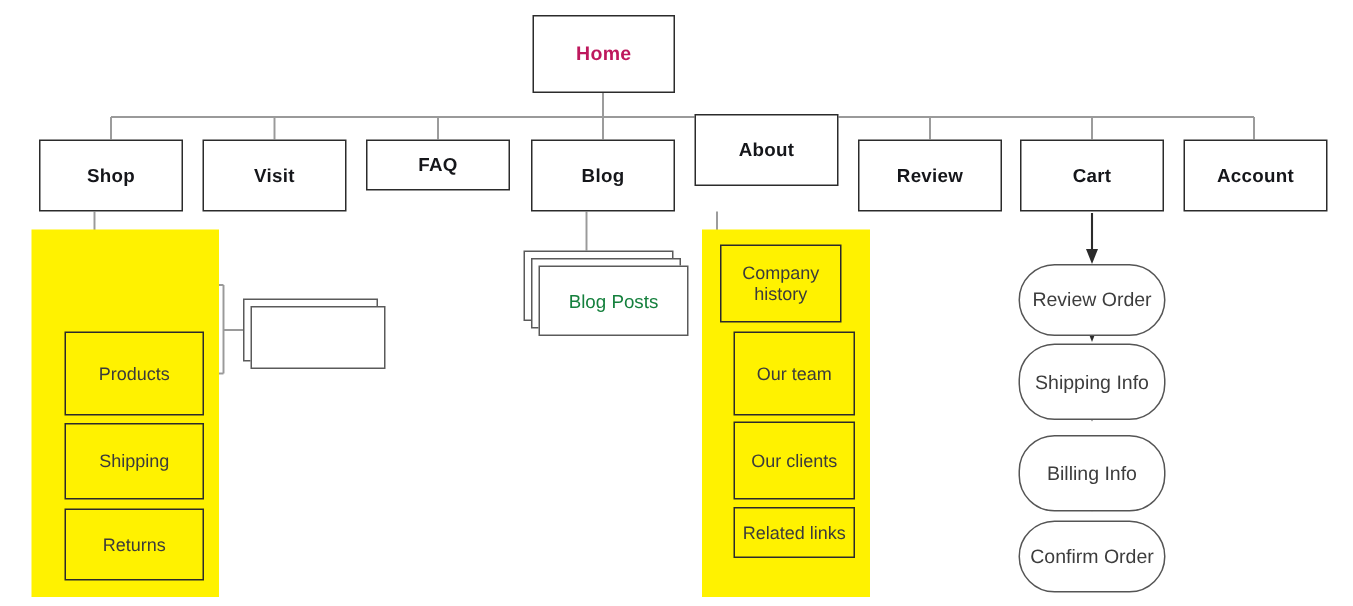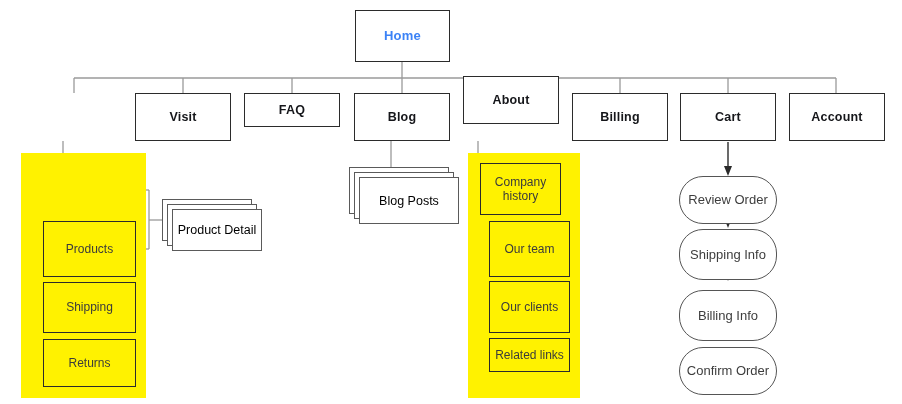--- a/index.html
+++ b/index.html
@@ -38,21 +38,21 @@
     display: flex;
     align-items: center;
     justify-content: center;
     text-align: center;
     z-index: 3;
     line-height: 1.18;
   }
   .node.top {
     font-weight: bold;
     font-size: 13px;
-    color: #3b82f6;
+    color: #be185d;
     letter-spacing: .2px;
   }
   .node.nav {
     font-weight: bold;
     font-size: 12.5px;
     color: #15161a;
     letter-spacing: .2px;
   }
   .node.sub {
     font-size: 12px;
@@ -77,21 +77,21 @@
   .stack .sheet {
     position: absolute;
     box-sizing: border-box;
     border: 1.3px solid #5a5a5a;
     background: #ffffff;
   }
   .stack .sheet.s1 { left: 0px;  top: 0px; }
   .stack .sheet.s2 { left: 5px;  top: 5px; }
   .stack .sheet.s3 { left: 10px; top: 10px;
     display: flex; align-items: center; justify-content: center;
-    font-size: 12.5px; color: #000000; }
+    font-size: 12.5px; color: #15803d; }
 </style>
 </head>
 <body>
 
 <div id="canvas">
 
   <div class="hl" style="left:21px; top:153px; width:125px; height:245px;"></div>
   <div class="hl" style="left:468px; top:153px; width:112px; height:245px;"></div>
 
   <svg class="wires" viewBox="0 0 902 404">
@@ -142,34 +142,37 @@
 
       <path d="M728,318 L728,336"></path>
       <path d="M724.5,332 L728,341 L731.5,332 Z" stroke="none"></path>
     </g>
   </svg>
 
   <div class="node top" style="left:355px; top:10px; width:95px; height:52px;">
     <span>Home</span>
   </div>
 
+  <div class="node nav" style="left:26px; top:93px; width:96px; height:48px;">
+    <span>Shop</span>
+  </div>
   <div class="node nav" style="left:135px; top:93px; width:96px; height:48px;">
     <span>Visit</span>
   </div>
   <div class="node nav" style="left:244px; top:93px; width:96px; height:34px;">
     <span>FAQ</span>
   </div>
   <div class="node nav" style="left:354px; top:93px; width:96px; height:48px;">
     <span>Blog</span>
   </div>
   <div class="node nav" style="left:463px; top:76px; width:96px; height:48px;">
     <span>About</span>
   </div>
   <div class="node nav" style="left:572px; top:93px; width:96px; height:48px;">
-    <span>Billing</span>
+    <span>Review</span>
   </div>
   <div class="node nav" style="left:680px; top:93px; width:96px; height:48px;">
     <span>Cart</span>
   </div>
   <div class="node nav" style="left:789px; top:93px; width:96px; height:48px;">
     <span>Account</span>
   </div>
 
   <div class="node sub" style="left:43px; top:221px; width:93px; height:56px;">
     <span>Products</span>
@@ -177,23 +180,20 @@
   <div class="node sub" style="left:43px; top:282px; width:93px; height:51px;">
     <span>Shipping</span>
   </div>
   <div class="node sub" style="left:43px; top:339px; width:93px; height:48px;">
     <span>Returns</span>
   </div>
 
   <div class="stack" style="left:162px; top:199px; width:100px; height:56px;">
     <div class="sheet s1" style="width:90px; height:42px;"></div>
     <div class="sheet s2" style="width:90px; height:42px;"></div>
-    <div class="sheet s3" style="width:90px; height:42px;">
-      <span>Product Detail</span>
-    </div>
   </div>
 
   <div class="stack" style="left:349px; top:167px; width:115px; height:65px;">
     <div class="sheet s1" style="width:100px; height:47px;"></div>
     <div class="sheet s2" style="width:100px; height:47px;"></div>
     <div class="sheet s3" style="width:100px; height:47px;">
       <span>Blog Posts</span>
     </div>
   </div>
 

